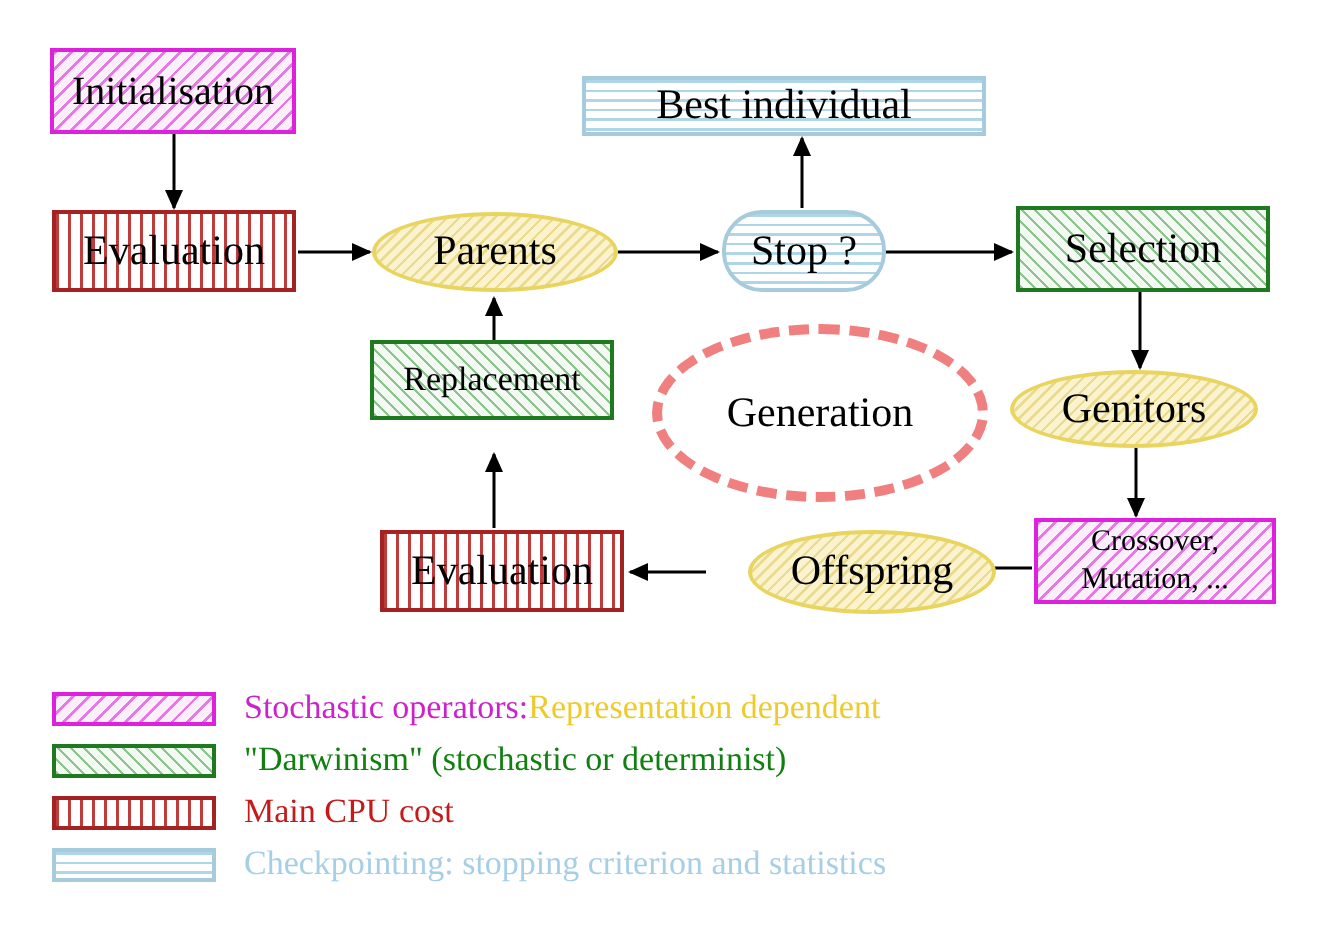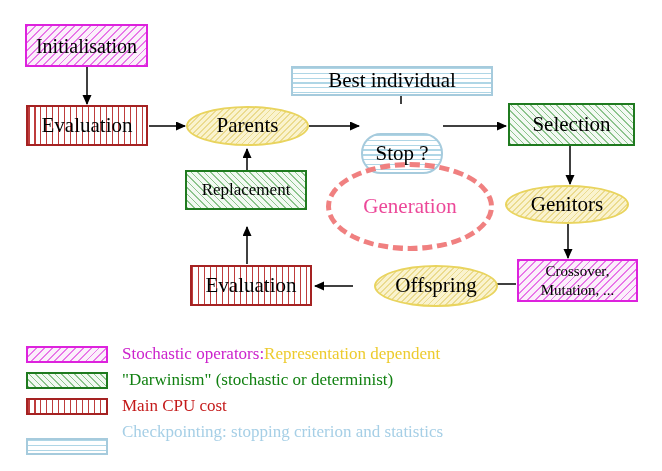--- a/index.html
+++ b/index.html
@@ -35,29 +35,28 @@
     background: repeating-linear-gradient(90deg, #be3c3c 0px, #be3c3c 1.5px, #ffffff 1.5px, #ffffff 6px);
     border: 2px solid #a52222;
   }
   .hatch-green {
     background: repeating-linear-gradient(45deg, #8cc48c 0px, #8cc48c 1.3px, #f3f9f3 1.3px, #f3f9f3 4.6px);
     border: 2px solid #1f7a1f;
   }
   .stripes-blue {
     background: repeating-linear-gradient(180deg, #afd6e6 0px, #afd6e6 1.3px, #ffffff 1.3px, #ffffff 4.8px);
     border: 2px solid #a6cbdd;
-    margin-top: 28px;
   }
   .hatch-yellow {
     background: repeating-linear-gradient(135deg, #ebdb8e 0px, #ebdb8e 1.3px, #faf3ce 1.3px, #faf3ce 4.2px);
     border: 2px solid #e9d45e;
   }
   .dashed-salmon {
     border: 5px dashed #f08080;
-    color: #ec4899;
+    color: #000000;
     background: transparent;
   }
   .two-line { flex-direction: column; font-size: 15px; line-height: 1.25; }
 
   .legend-row {
     position: absolute;
     left: 26px;
     z-index: 2;
     display: flex;
     align-items: center;

